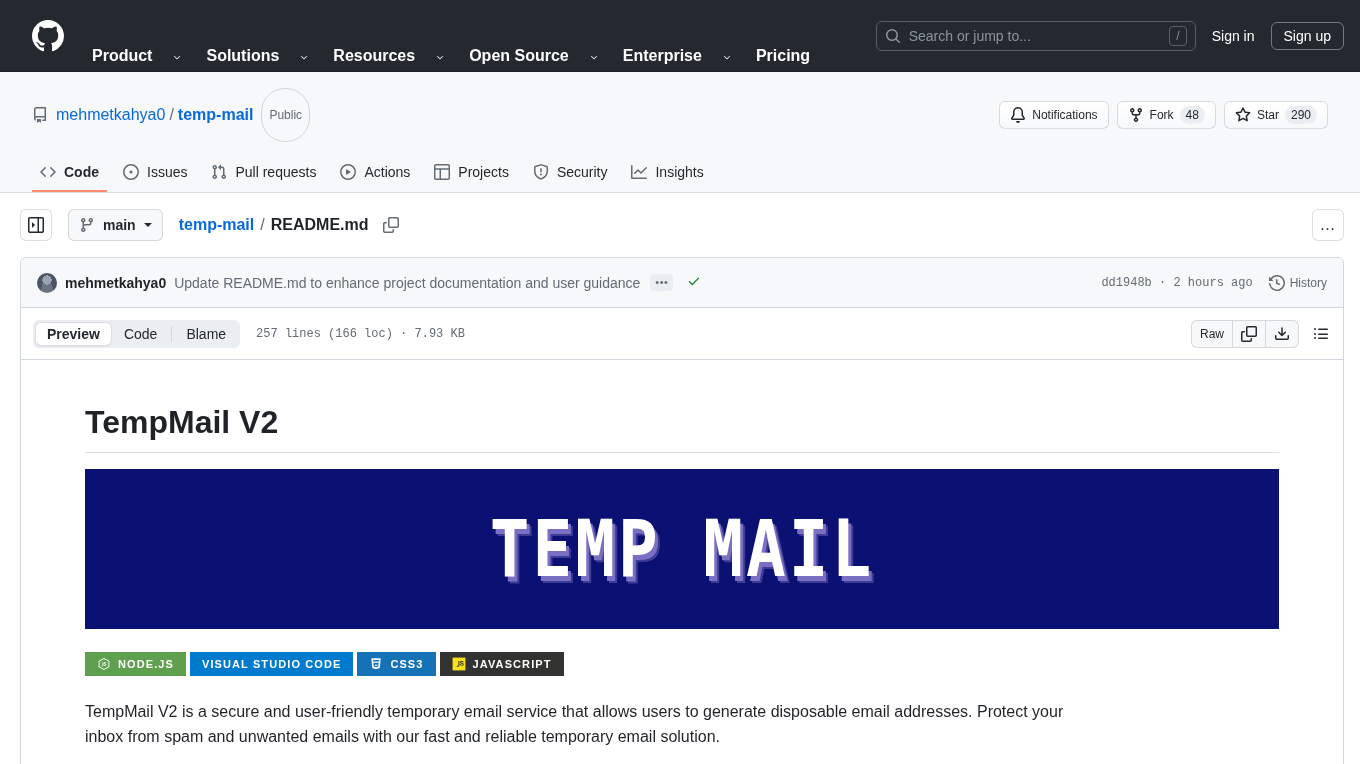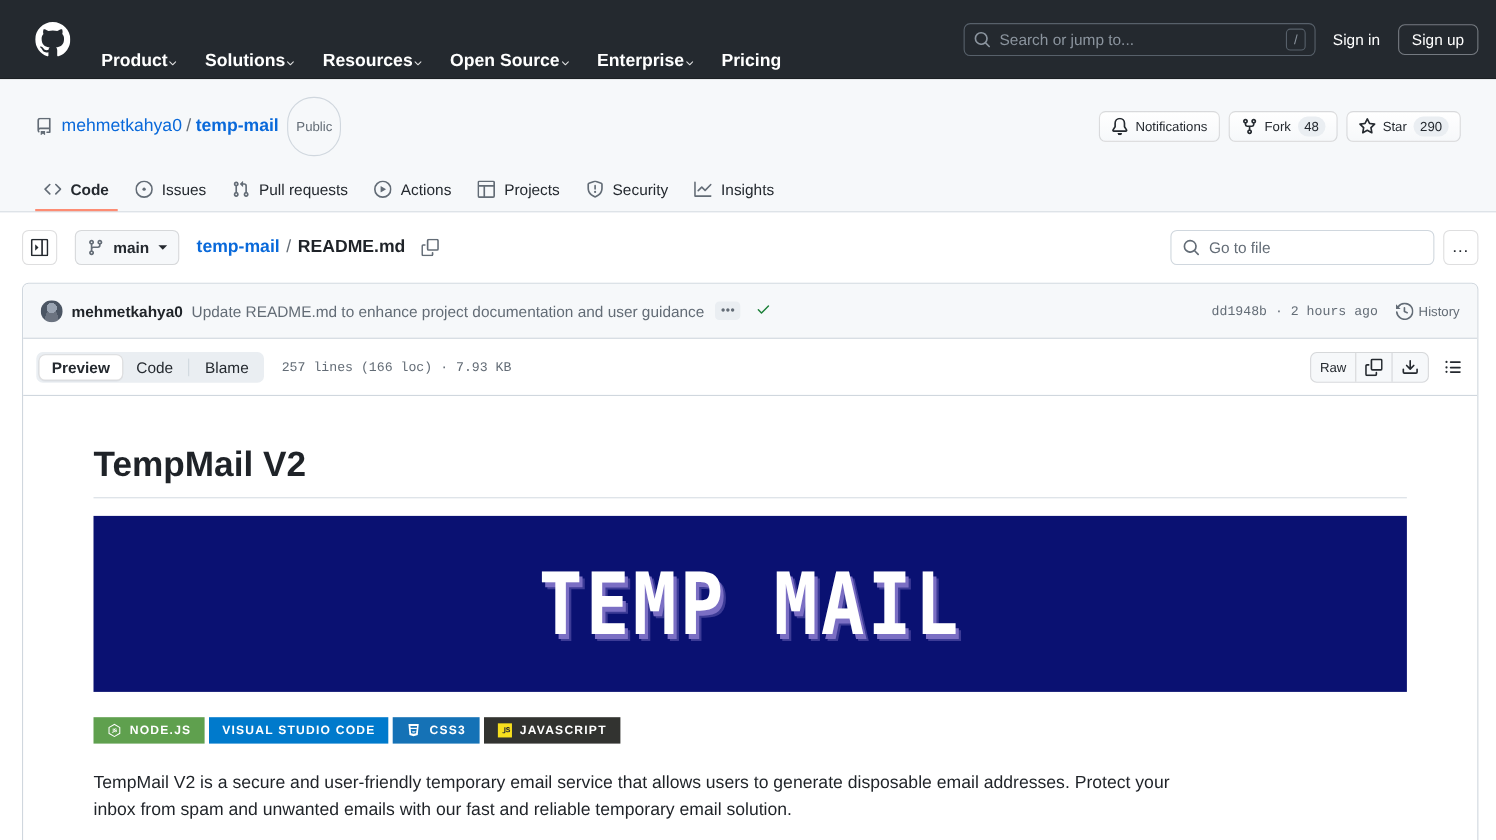--- a/index.html
+++ b/index.html
@@ -18,21 +18,21 @@
     background: #24292f;
     display: flex;
     align-items: center;
     padding: 0 16px 0 32px;
     border-bottom: 1px solid #1b1f23;
   }
   .gh-logo { width: 32px; height: 32px; flex: none; margin-right: 16px; }
   .gh-logo svg { display: block; fill: #ffffff; }
   .gh-nav { display: flex; align-items: center; gap: 0px; }
   .gh-nav-item {
-    display: flex; align-items: center; gap: 0;
+    display: flex; align-items: center; gap: 20px;
     color: #ffffff; font-size: 16px; font-weight: 600;
     padding: 8px 12px; cursor: pointer; white-space: nowrap; margin-top: 41px;
   }
   .chev { display: inline-block; width: 10px; height: 10px; position: relative; top: 1px; }
   .chev svg { display: block; fill: #ffffff; opacity: .85; }
   .gh-right { margin-left: auto; display: flex; align-items: center; gap: 16px; }
   .gh-search {
     width: 320px; height: 30px;
     border: 1px solid #57606a; border-radius: 6px;
     background: #24292f;
@@ -463,28 +463,20 @@
     <span class="crumb-cur">README.md</span>
     <span class="copy-path">
       <svg width="16" height="16" viewBox="0 0 16 16">
           <path d="M0 6.75C0 5.784.784 5 1.75 5h1.5a.75.75 0 0 1 0 1.5h-1.5a.25.25 0 0 0-.25.25v7.5c0 .138.112.25.25.25h7.5a.25.25 0 0 0 .25-.25v-1.5a.75.75 0 0 1 1.5 0v1.5A1.75 1.75 0 0 1 9.25 16h-7.5A1.75 1.75 0 0 1 0 14.25Z"></path>
           <path d="M5 1.75C5 .784 5.784 0 6.75 0h7.5C15.216 0 16 .784 16 1.75v7.5A1.75 1.75 0 0 1 14.25 11h-7.5A1.75 1.75 0 0 1 5 9.25Zm1.75-.25a.25.25 0 0 0-.25.25v7.5c0 .138.112.25.25.25h7.5a.25.25 0 0 0 .25-.25v-7.5a.25.25 0 0 0-.25-.25Z"></path>
         </svg>
     </span>
   </div>
 
   <div class="file-nav-right">
-    <div class="gotofile">
-      <span>
-        <svg width="16" height="16" viewBox="0 0 16 16">
-            <path d="M10.68 11.74a6 6 0 0 1-7.922-8.982 6 6 0 0 1 8.982 7.922l3.04 3.04a.749.749 0 0 1-.326 1.275.749.749 0 0 1-.734-.215ZM11.5 7a4.499 4.499 0 1 0-8.997 0A4.499 4.499 0 0 0 11.5 7Z"></path>
-          </svg>
-      </span>
-      <span class="gf-ph">Go to file</span>
-    </div>
     <div class="kebab">…</div>
   </div>
 </div>
 
 <div class="content-wrap">
   <div class="panel">
 
     <div class="commit-row">
       <span class="avatar"></span>
       <span class="commit-author">mehmetkahya0</span>

